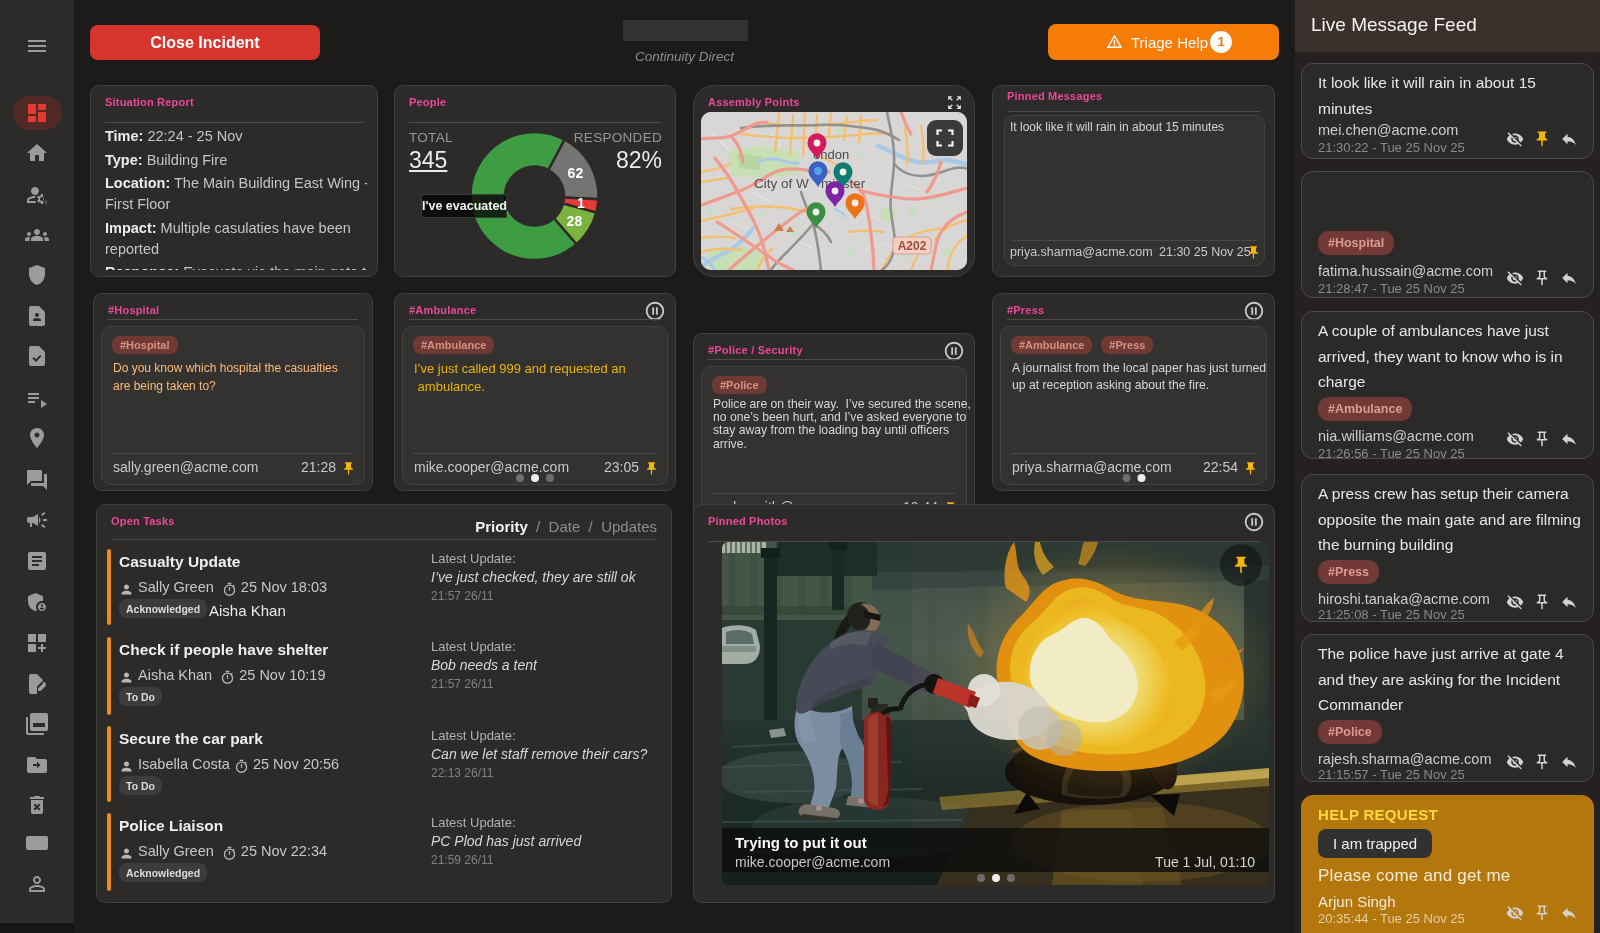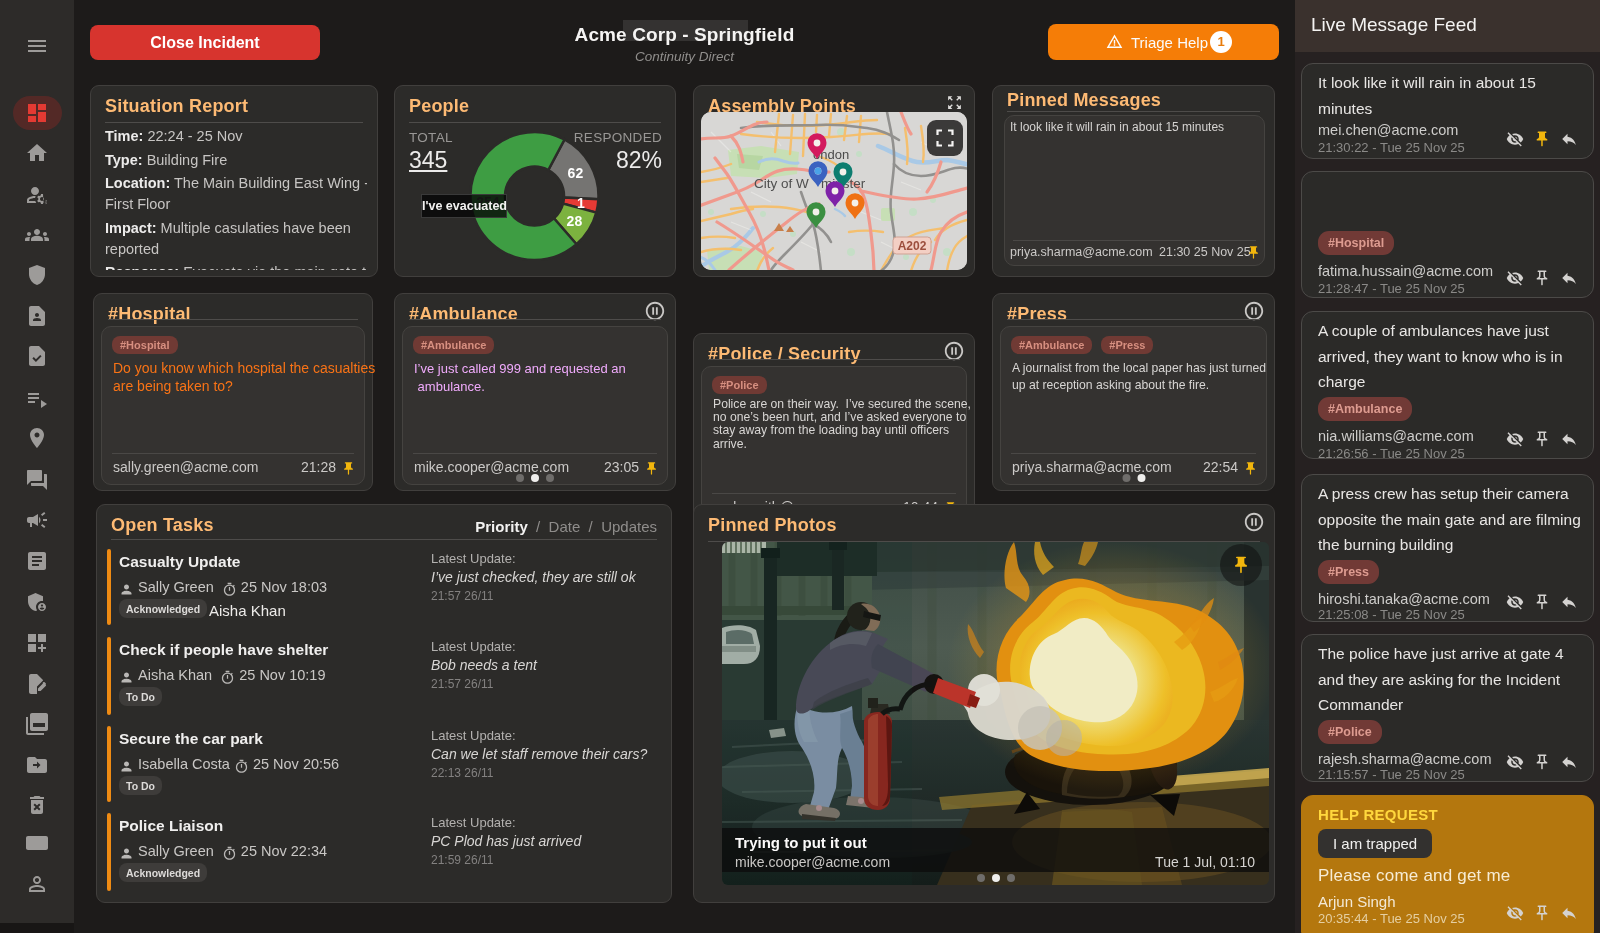--- a/index.html
+++ b/index.html
@@ -8,21 +8,21 @@
 #stage { position:relative; width:1600px; height:933px; }
 
 #sidebar { left:0; top:0; width:74px; height:923px; background:#2d2b29; }
 .sic { position:absolute; left:50%; transform:translate(-50%,-50%); width:24px; height:24px; }
 .sic svg { width:24px; height:24px; fill:#9d9b99; display:block; }
 #dashpill { position:absolute; left:13px; top:96px; width:49px; height:34px; border-radius:17px; background:rgba(165,38,34,0.32); }
 
 #main { left:74px; top:0; width:1221px; height:933px; background:#1d1b1a; }
 
 .card { position:absolute; background:#2c2b29; border:1px solid #413f3d; border-radius:9px; }
-.ctitle { position:absolute; left:14px; top:10px; font-size:18px; font-weight:bold; color:#fdba74; letter-spacing:.2px; }
+.ctitle { position:absolute; left:14px; top:10px; font-size:11px; font-weight:bold; color:#ec4899; letter-spacing:.2px; }
 .cdiv { position:absolute; left:14px; right:14px; height:1px; background:#4e4c4a; }
 .innerbox { position:absolute; background:#343230; border:1px solid #454340; border-radius:10px; }
 .tag { display:inline-block; background:#703a34; color:#d78f80; font-size:11px; font-weight:bold; padding:3px 8px; border-radius:8px; }
 .pinicon { width:15px; height:15px; fill:#f2b60d; }
 .pauseicon { position:absolute; width:22px; height:22px; fill:#c9c7c5; }
 .dots { position:absolute; display:flex; gap:7px; }
 .dots i { width:8px; height:8px; border-radius:50%; background:#6f6d6b; }
 .dots i.on { background:#efeeec; }
 
 #closebtn { position:absolute; left:90px; top:25px; width:230px; height:35px; background:#d7342e; border-radius:8px; color:#fff; font-weight:bold; font-size:16px; text-align:center; line-height:35px; }
@@ -48,21 +48,20 @@
 .tupd2 { position:absolute; left:324px; top:22px; font-size:14px; font-style:italic; color:#d8d6d4; white-space:nowrap; }
 .tupd3 { position:absolute; left:324px; top:42px; font-size:12px; color:#838180; }
 </style>
 </head>
 <body>
 <div id="stage">
   <div id="main" class="abs"></div>
 
   <div id="closebtn">Close Incident</div>
   <div class="abs" style="left:623px;top:20px;width:125px;height:21px;background:#343231;"></div>
-  <div class="abs" style="left:74px;top:24px;width:1221px;text-align:center;font-size:19px;font-weight:bold;color:#f5f4f3;letter-spacing:.1px;">Acme Corp - Springfield</div>
   <div class="abs" style="left:74px;top:49px;width:1221px;text-align:center;font-size:13.5px;font-style:italic;color:#908e8c;">Continuity Direct</div>
   <div id="triagebtn">
     <svg style="position:absolute;left:58px;top:9px;width:17px;height:17px;fill:#fdfdfd" viewBox="0 0 24 24">
         <path d="M1 21h22L12 2 1 21zm3.47-2L12 5.99 19.53 19H4.47zM11 16h2v2h-2zm0-6h2v5h-2z"></path>
       </svg>
     <span style="position:absolute;left:83px;top:10px;font-size:15px;">Triage Help</span>
     <span style="position:absolute;left:162px;top:7px;width:22px;height:22px;border-radius:50%;background:#fff;color:#e87c0c;font-size:13px;font-weight:bold;text-align:center;line-height:22px;">1</span>
   </div>
 
   <div class="card" style="left:90px;top:85px;width:288px;height:192px;">
@@ -90,21 +89,21 @@
       <path d="M127.3 81.6A64 64 0 0 1 107.5 113.3L84.9 87.3A29.5 29.5 0 0 0 94.0 72.6Z" fill="#7cb23f" stroke="#2c2b29" stroke-width="2.5"></path>
       <path d="M107.5 113.3A64 64 0 1 1 95.5 8.5L79.3 39.0A29.5 29.5 0 1 0 84.9 87.3Z" fill="#3e9d43" stroke="#2c2b29" stroke-width="2.5"></path>
       <text x="106.4" y="46.9" text-anchor="middle" font-size="14" font-weight="bold" fill="#fff">62</text>
       <text x="111.9" y="77.4" text-anchor="middle" font-size="14" font-weight="bold" fill="#fff">1</text>
       <text x="105.4" y="94.9" text-anchor="middle" font-size="14" font-weight="bold" fill="#fff">28</text>
       <text x="18.9" y="75.7" text-anchor="middle" font-size="14" font-weight="bold" fill="#4e4d4b">254</text>
     </svg>
     <div style="position:absolute;left:26px;top:108px;width:86px;height:24px;background:rgba(5,5,5,0.78);border:1px solid #3a3a3a;border-radius:0;color:#f3f2f1;font-size:12.5px;font-weight:bold;text-align:center;line-height:23px;white-space:nowrap;">I've evacuated</div>
   </div>
 
-  <div class="card" style="left:693px;top:85px;width:282px;height:192px;">
+  <div class="card" style="left:693px;top:85px;width:282px;height:192px;border-radius:21px;">
     <div class="ctitle">Assembly Points</div>
     <svg style="position:absolute;right:11px;top:8px;width:17px;height:17px;fill:#dddcda" viewBox="0 0 24 24">
         <path d="M15 3l2.3 2.3-2.89 2.87 1.42 1.42L18.7 6.7 21 9V3h-6zM3 9l2.3-2.3 2.87 2.89 1.42-1.42L6.7 5.3 9 3H3v6zm6 12l-2.3-2.3 2.89-2.87-1.42-1.42L5.3 17.3 3 15v6h6zm12-6l-2.3 2.3-2.87-2.89-1.42 1.42 2.89 2.87L15 21h6v-6z"></path>
       </svg>
     <div id="mapwrap" style="position:absolute;left:7px;top:26px;width:266px;height:158px;border-radius:10px;overflow:hidden;background:#d8d7d5;">
     <svg width="266" height="158" viewBox="0 0 266 158" style="display:block;filter:blur(0.35px);">
       <defs>
         <g id="mpin">
               <path d="M0 0C-2.8 -5.6 -9.5 -9.2 -9.5 -16.2A9.5 9.5 0 1 1 9.5 -16.2C9.5 -9.2 2.8 -5.6 0 0Z"></path>
               <circle cx="0" cy="-16" r="3.4" fill="#f3f0ea"></circle>
@@ -197,38 +196,38 @@
       </g>
     </svg>
     </div>
   </div>
 
   <div class="card" style="left:93px;top:293px;width:280px;height:198px;">
     <div class="ctitle">#Hospital</div>
     <div class="cdiv" style="top:25px"></div>
     <div class="innerbox" style="left:7px;top:32px;width:264px;height:159px;">
       <div style="position:absolute;left:10px;top:8px;"><span class="tag">#Hospital</span></div>
-      <div style="position:absolute;left:11px;top:33px;font-size:14px;line-height:17.5px;color:#f97316;white-space:nowrap;">Do you know which hospital the casualties<br>are being taken to?</div>
+      <div style="position:absolute;left:11px;top:33px;font-size:12px;line-height:17.5px;color:#fdba74;white-space:nowrap;">Do you know which hospital the casualties<br>are being taken to?</div>
       <div style="position:absolute;left:10px;right:10px;bottom:30px;height:1px;background:#4a4846;"></div>
       <div style="position:absolute;left:11px;bottom:9px;font-size:14px;color:#cbc9c7;">sally.green@acme.com</div>
       <div style="position:absolute;right:28px;bottom:9px;font-size:14px;color:#cbc9c7;">21:28</div>
       <svg class="pinicon" style="position:absolute;right:8px;bottom:8px;" viewBox="0 0 24 24">
           <path d="M16 9V4h1c.55 0 1-.45 1-1s-.45-1-1-1H7c-.55 0-1 .45-1 1s.45 1 1 1h1v5c0 1.66-1.34 3-3 3v2h5.97v7l1 1 1-1v-7H19v-2c-1.66 0-3-1.34-3-3z"></path>
         </svg>
     </div>
   </div>
   <div class="card" style="left:394px;top:293px;width:282px;height:198px;">
     <div class="ctitle">#Ambulance</div>
     <svg class="pauseicon" style="right:9px;top:6px;" viewBox="0 0 24 24">
         <path d="M9 16h2V8H9v8zm3-14C6.48 2 2 6.48 2 12s4.48 10 10 10 10-4.48 10-10S17.52 2 12 2zm0 18c-4.41 0-8-3.59-8-8s3.59-8 8-8 8 3.59 8 8-3.59 8-8 8zm1-4h2V8h-2v8z"></path>
       </svg>
     <div class="cdiv" style="top:25px"></div>
     <div class="innerbox" style="left:7px;top:32px;width:266px;height:159px;">
       <div style="position:absolute;left:10px;top:8px;"><span class="tag">#Ambulance</span></div>
-      <div style="position:absolute;left:11px;top:33px;font-size:13px;line-height:17.5px;color:#f0abfc;white-space:nowrap;">I’ve just called 999 and requested an<br>&nbsp;ambulance.</div>
+      <div style="position:absolute;left:11px;top:33px;font-size:13px;line-height:17.5px;color:#eab308;white-space:nowrap;">I’ve just called 999 and requested an<br>&nbsp;ambulance.</div>
       <div style="position:absolute;left:10px;right:10px;bottom:30px;height:1px;background:#4a4846;"></div>
       <div style="position:absolute;left:11px;bottom:9px;font-size:14px;color:#cbc9c7;">mike.cooper@acme.com</div>
       <div style="position:absolute;right:28px;bottom:9px;font-size:14px;color:#cbc9c7;">23:05</div>
       <svg class="pinicon" style="position:absolute;right:8px;bottom:8px;" viewBox="0 0 24 24">
           <path d="M16 9V4h1c.55 0 1-.45 1-1s-.45-1-1-1H7c-.55 0-1 .45-1 1s.45 1 1 1h1v5c0 1.66-1.34 3-3 3v2h5.97v7l1 1 1-1v-7H19v-2c-1.66 0-3-1.34-3-3z"></path>
         </svg>
     </div>
     <div class="dots" style="left:50%;transform:translateX(-50%);top:180px;">
         <i></i>
         <i class="on"></i>

